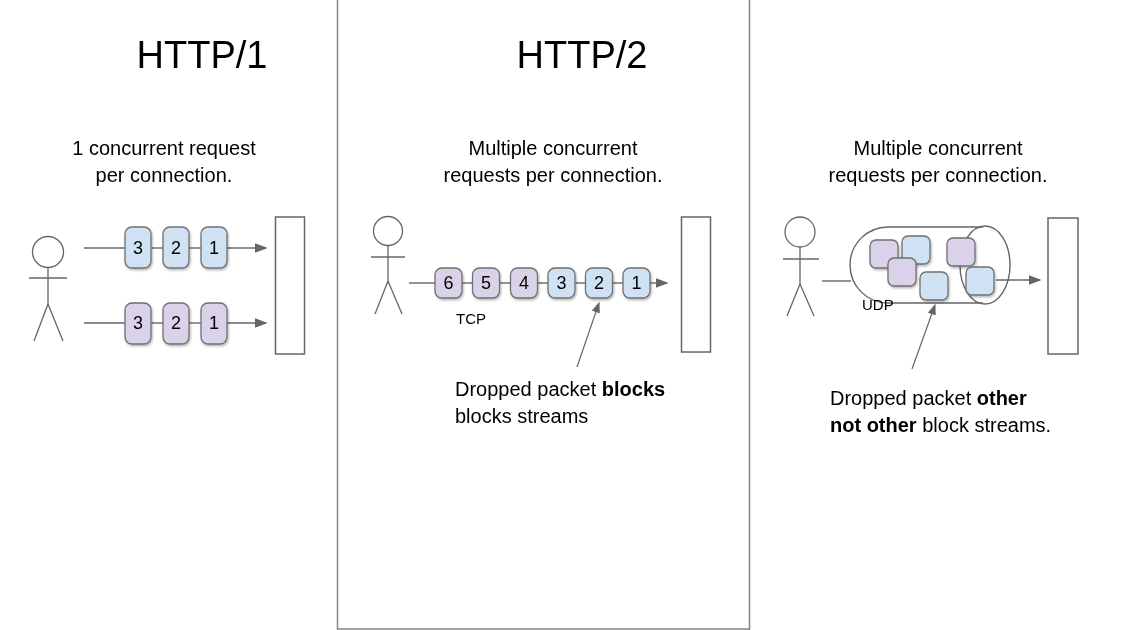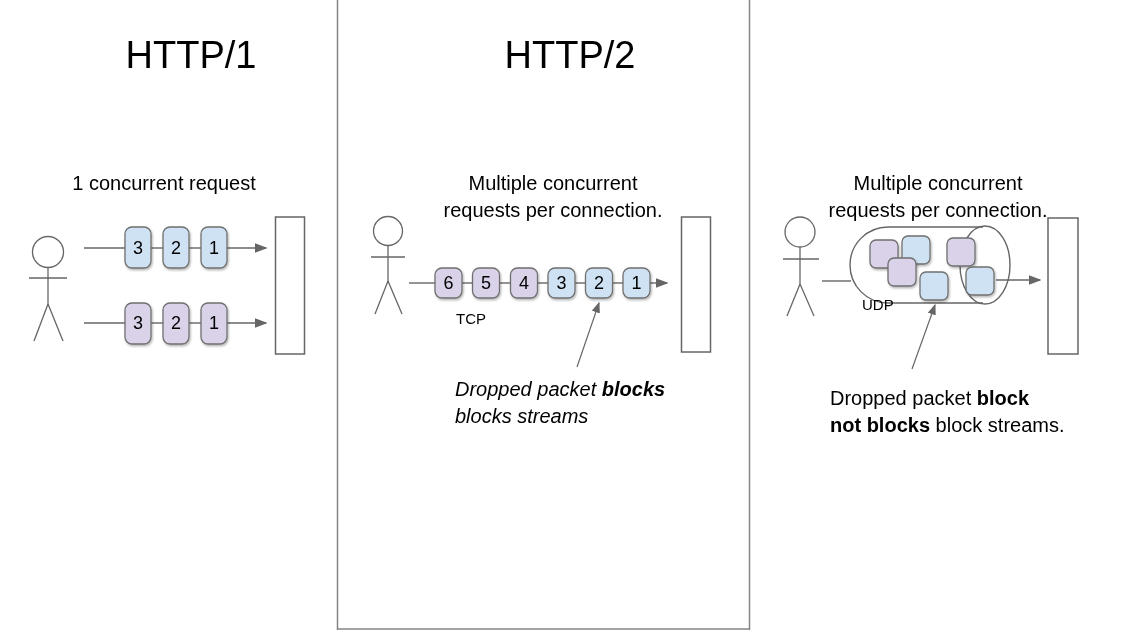--- a/index.html
+++ b/index.html
@@ -7,30 +7,30 @@
     position:relative;width:1122px;height:630px;background:#ffffff;
     font-family:"Liberation Sans",sans-serif;color:#000;overflow:hidden;
   }
   .canvas svg{position:absolute;left:0;top:0;}
   .col-title{
     position:absolute;top:34px;transform:translateX(-50%);
     font-size:38px;font-weight:400;white-space:nowrap;
   }
   .subtitle{
     position:absolute;top:135px;transform:translateX(-50%);
-    font-size:20px;line-height:27px;text-align:center;white-space:nowrap;margin-top:35px;
+    font-size:20px;line-height:27px;text-align:center;white-space:nowrap;
   }
   .proto-label{position:absolute;font-size:15px;}
   .annotation{position:absolute;font-size:20px;line-height:27px;}
   .annotation b{font-weight:700;}
   .pkt-label{font-size:18px;fill:#000;}
-  #t1{left:191px;text-align:center;} #t2{left:570px;} #t3{left:938px;}
+  #t1{left:202px;text-align:center;} #t2{left:582px;} #t3{left:938px;}
   #s1{left:164px;} #s2{left:553px;} #s3{left:938px;}
   #tcp{left:432px;top:310px;margin-left:24px;} #udp{left:862px;top:296px;}
-  #anno2{left:455px;top:376px;font-style:italic;} #anno3{left:830px;top:385px;}
+  #anno2{left:455px;top:376px;} #anno3{left:830px;top:385px;}
 </style>
 </head>
 <body>
 
 <div class="canvas">
 
   <svg width="1122" height="630" viewBox="0 0 1122 630">
     <defs>
       <marker id="arrow" markerWidth="9" markerHeight="7" refX="8" refY="3.5" orient="auto">
         <path d="M0,0 L9,3.5 L0,7 Z" fill="#666666"></path>
@@ -155,36 +155,37 @@
       <line x1="912" y1="369" x2="935" y2="305" stroke="#666666" stroke-width="1.2" marker-end="url(#arrow)"></line>
       <rect x="1048" y="218" width="30" height="136" fill="#ffffff" stroke="#666666" stroke-width="1.5"></rect>
     </g>
   </svg>
 
   <div id="t1" class="col-title">HTTP/1</div>
   <div id="t2" class="col-title">HTTP/2</div>
 
   <div id="s1" class="subtitle">
     <div>1 concurrent request</div>
+    <div>per connection.</div>
   </div>
   <div id="s2" class="subtitle">
     <div>Multiple concurrent</div>
     <div>requests per connection.</div>
   </div>
   <div id="s3" class="subtitle">
     <div>Multiple concurrent</div>
     <div>requests per connection.</div>
   </div>
 
   <div id="tcp" class="proto-label">TCP</div>
   <div id="udp" class="proto-label">UDP</div>
 
   <div id="anno2" class="annotation">
     <span>Dropped packet </span><b>blocks</b><br>
     <span>blocks streams</span>
   </div>
 
   <div id="anno3" class="annotation">
-    <span>Dropped packet </span><b>block</b><br>
-    <b>not blocks</b><span> block streams.</span>
+    <span>Dropped packet </span><b>other</b><br>
+    <b>not other</b><span> block streams.</span>
   </div>
 
 </div>
 
 </body></html>

